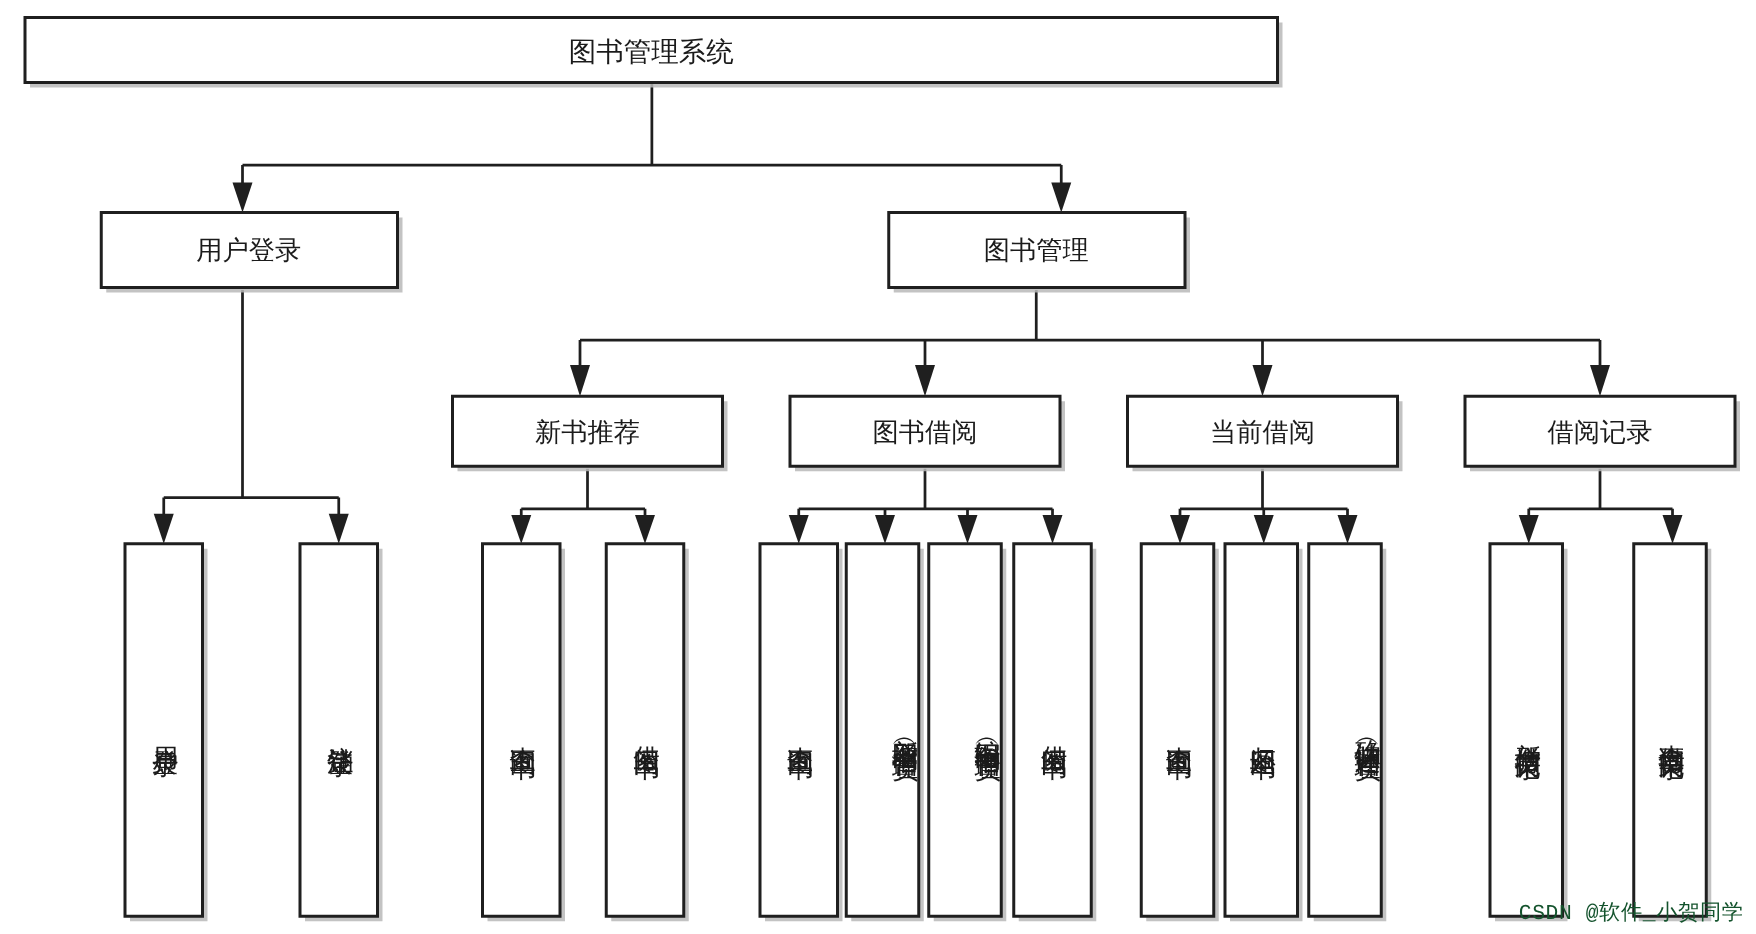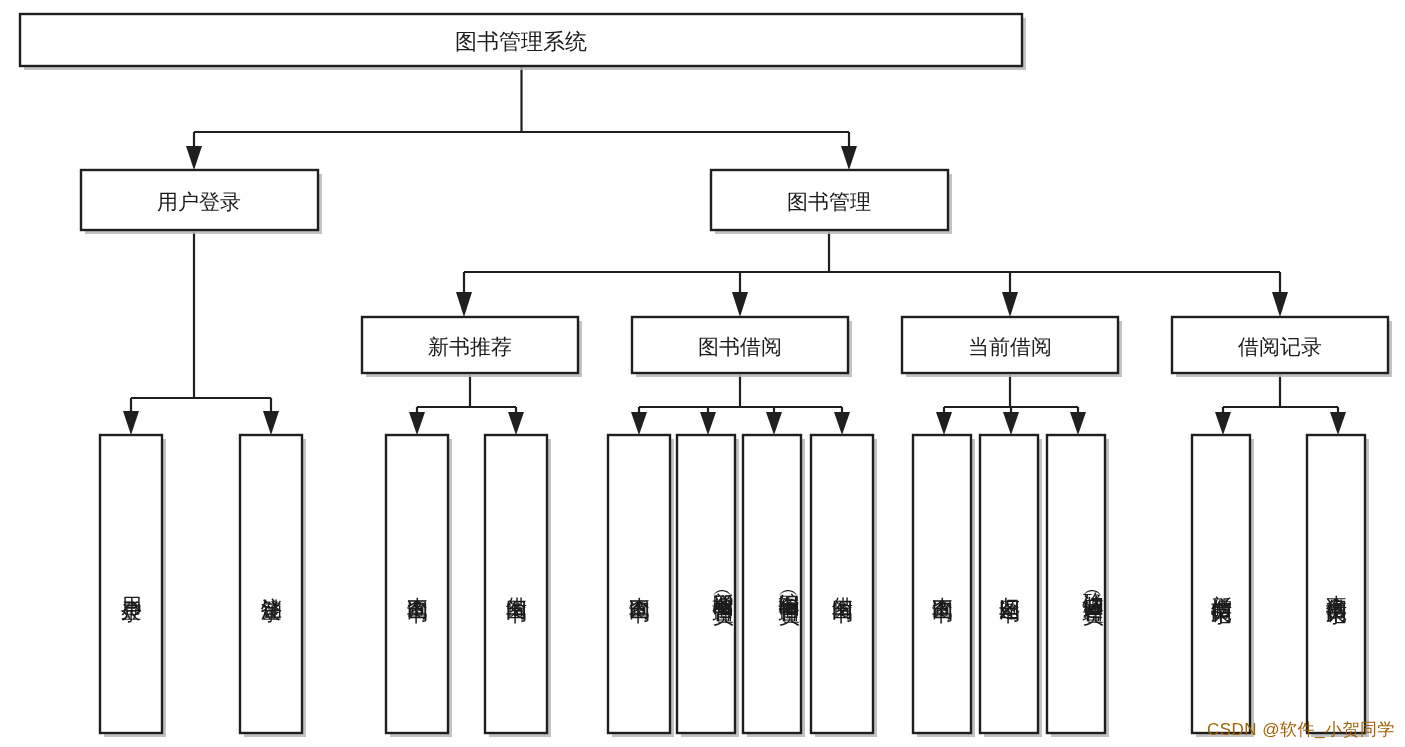--- a/index.html
+++ b/index.html
@@ -71,23 +71,23 @@
     display: flex;
     align-items: center;
     justify-content: center;
     text-align: center;
     pointer-events: none;
   }
   .watermark {
     position: absolute;
     right: 10px;
     bottom: 6px;
-    font-family: Liberation Sans, sans-serif;
+    font-family: Liberation Mono, monospace;
     font-size: 17px;
-    color: #a16207;
+    color: #14532d;
     letter-spacing: 0.5px;
     user-select: none;
   }
 </style>
 </head>
 <body>
 
 <div id="diagram-root">
 
   <svg class="diagram-canvas" viewBox="0 0 1405 747" xmlns="http://www.w3.org/2000/svg">

